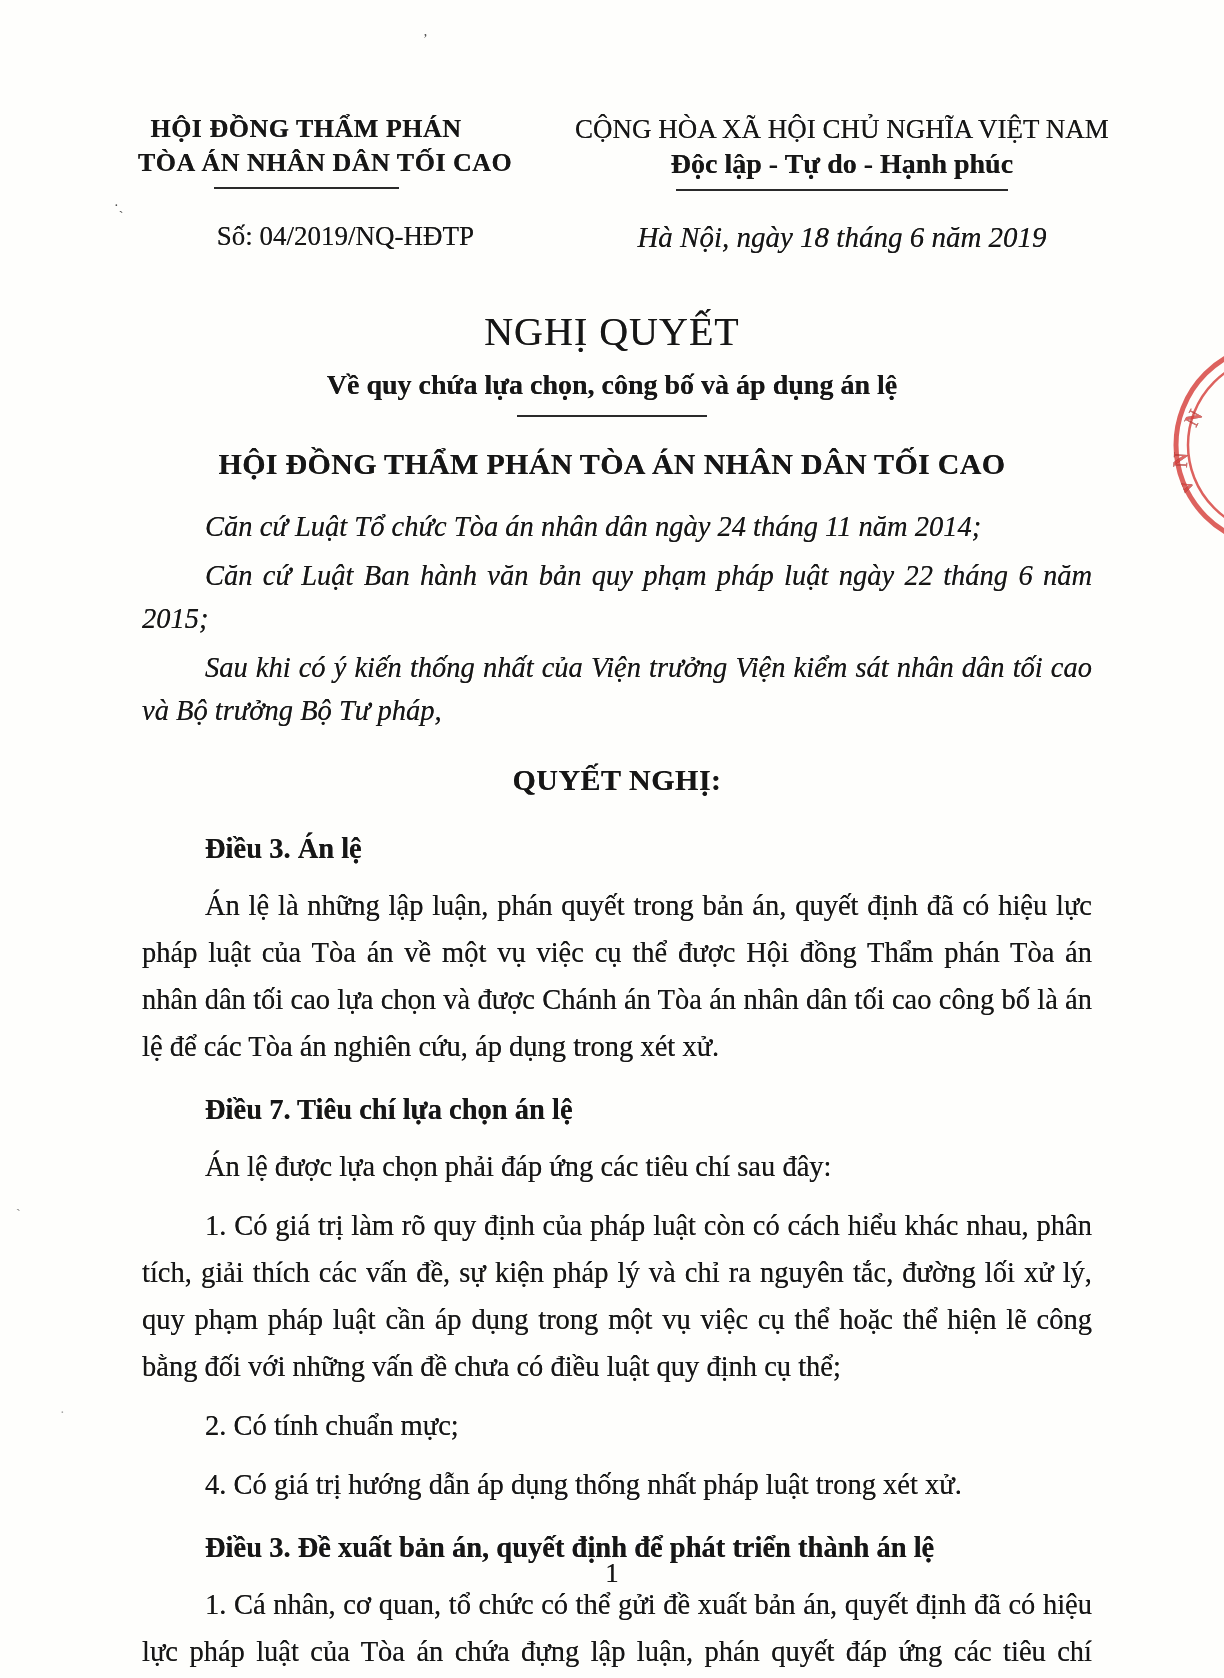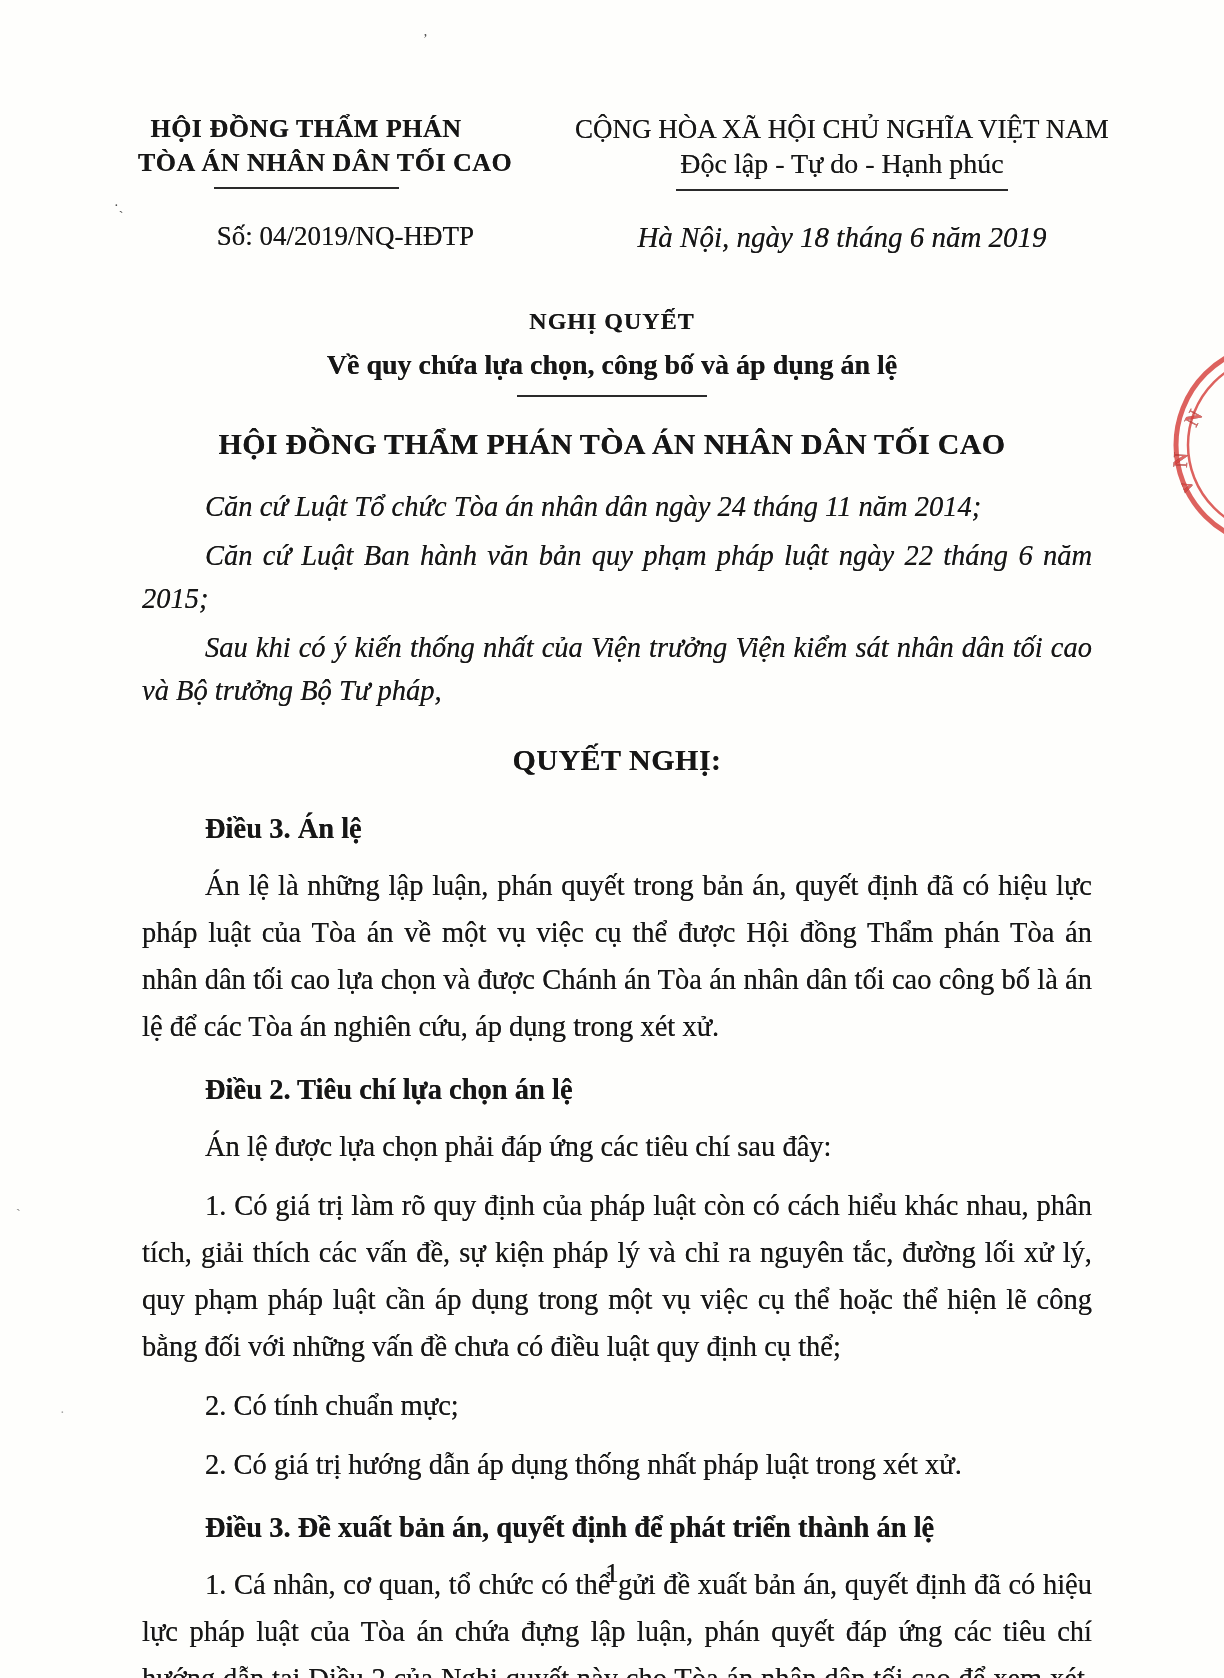--- a/index.html
+++ b/index.html
@@ -43,21 +43,21 @@
     letter-spacing: 0.5px;
     white-space: nowrap;
   }
   .motto-line1 {
     font-weight: normal;
     font-size: 27px;
     line-height: 34px;
     white-space: nowrap;
   }
   .motto-line2 {
-    font-weight: normal;
+    font-weight: bold;
     font-size: 28px;
     line-height: 36px;
     white-space: nowrap;
   }
   .rule {
     border: 0;
     border-top: 2.5px solid #2a2a2a;
     margin: 7px auto 0 auto;
   }
   .rule-left { width: 185px; }
@@ -74,22 +74,22 @@
     font-style: italic;
     white-space: nowrap;
   }
 
   
   .title-block {
     margin-top: 54px;
     text-align: center;
   }
   .doc-type {
-    font-weight: bold;
-    font-size: 24px;
+    font-weight: normal;
+    font-size: 40px;
     letter-spacing: 1px;
   }
   .doc-subject {
     margin-top: 14px;
     font-weight: bold;
     font-size: 28px;
   }
   .title-rule {
     border: 0;
     border-top: 2.5px solid #2a2a2a;
@@ -192,25 +192,25 @@
       <p>Căn cứ Luật Tổ chức Tòa án nhân dân ngày 24 tháng 11 năm 2014;</p>
       <p>Căn cứ Luật Ban hành văn bản quy phạm pháp luật ngày 22 tháng 6 năm 2015;</p>
       <p>Sau khi có ý kiến thống nhất của Viện trưởng Viện kiểm sát nhân dân tối cao và Bộ trưởng Bộ Tư pháp,</p>
     </div>
 
     <p class="resolution-heading">QUYẾT NGHỊ:</p>
 
     <p class="article-heading">Điều 3. Án lệ</p>
     <p>Án lệ là những lập luận, phán quyết trong bản án, quyết định đã có hiệu lực pháp luật của Tòa án về một vụ việc cụ thể được Hội đồng Thẩm phán Tòa án nhân dân tối cao lựa chọn và được Chánh án Tòa án nhân dân tối cao công bố là án lệ để các Tòa án nghiên cứu, áp dụng trong xét xử.</p>
 
-    <p class="article-heading">Điều 2. Tiêu chí lựa chọn án lệ</p>
+    <p class="article-heading">Điều 7. Tiêu chí lựa chọn án lệ</p>
     <p>Án lệ được lựa chọn phải đáp ứng các tiêu chí sau đây:</p>
     <p>1. Có giá trị làm rõ quy định của pháp luật còn có cách hiểu khác nhau, phân tích, giải thích các vấn đề, sự kiện pháp lý và chỉ ra nguyên tắc, đường lối xử lý, quy phạm pháp luật cần áp dụng trong một vụ việc cụ thể hoặc thể hiện lẽ công bằng đối với những vấn đề chưa có điều luật quy định cụ thể;</p>
     <p>2. Có tính chuẩn mực;</p>
-    <p>2. Có giá trị hướng dẫn áp dụng thống nhất pháp luật trong xét xử.</p>
+    <p>4. Có giá trị hướng dẫn áp dụng thống nhất pháp luật trong xét xử.</p>
 
     <p class="article-heading">Điều 3. Đề xuất bản án, quyết định để phát triển thành án lệ</p>
     <p>1. Cá nhân, cơ quan, tổ chức có thể gửi đề xuất bản án, quyết định đã có hiệu lực pháp luật của Tòa án chứa đựng lập luận, phán quyết đáp ứng các tiêu chí hướng dẫn tại Điều 2 của Nghị quyết này cho Tòa án nhân dân tối cao để xem xét, phát triển thành án lệ.</p>
 
   </div>
 
   <div class="page-number">1</div>
 
   <svg class="seal" viewBox="0 0 220 220" aria-hidden="true">
     <g stroke="#d6403c" fill="none" opacity="0.82">

